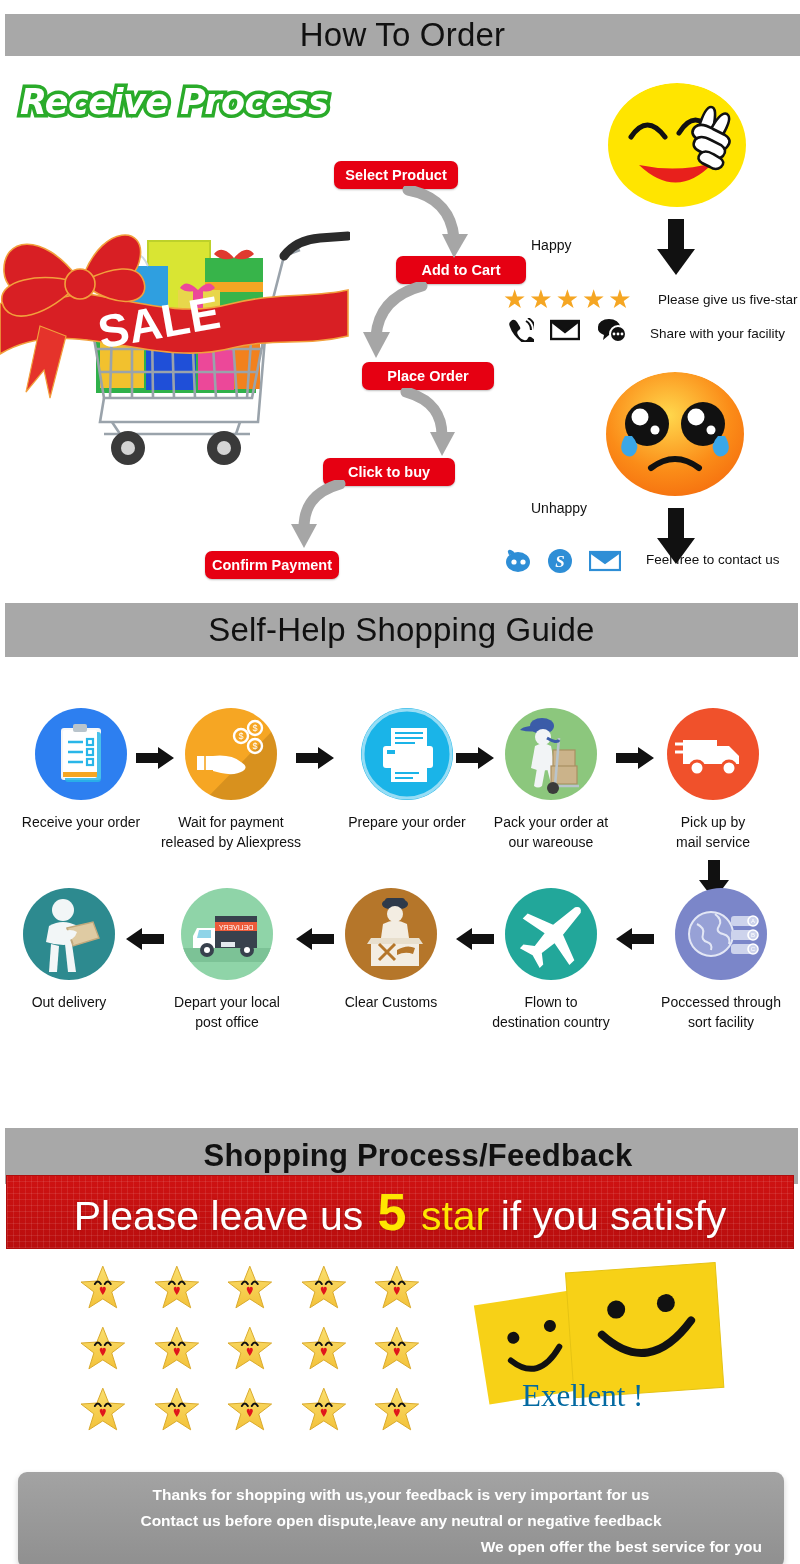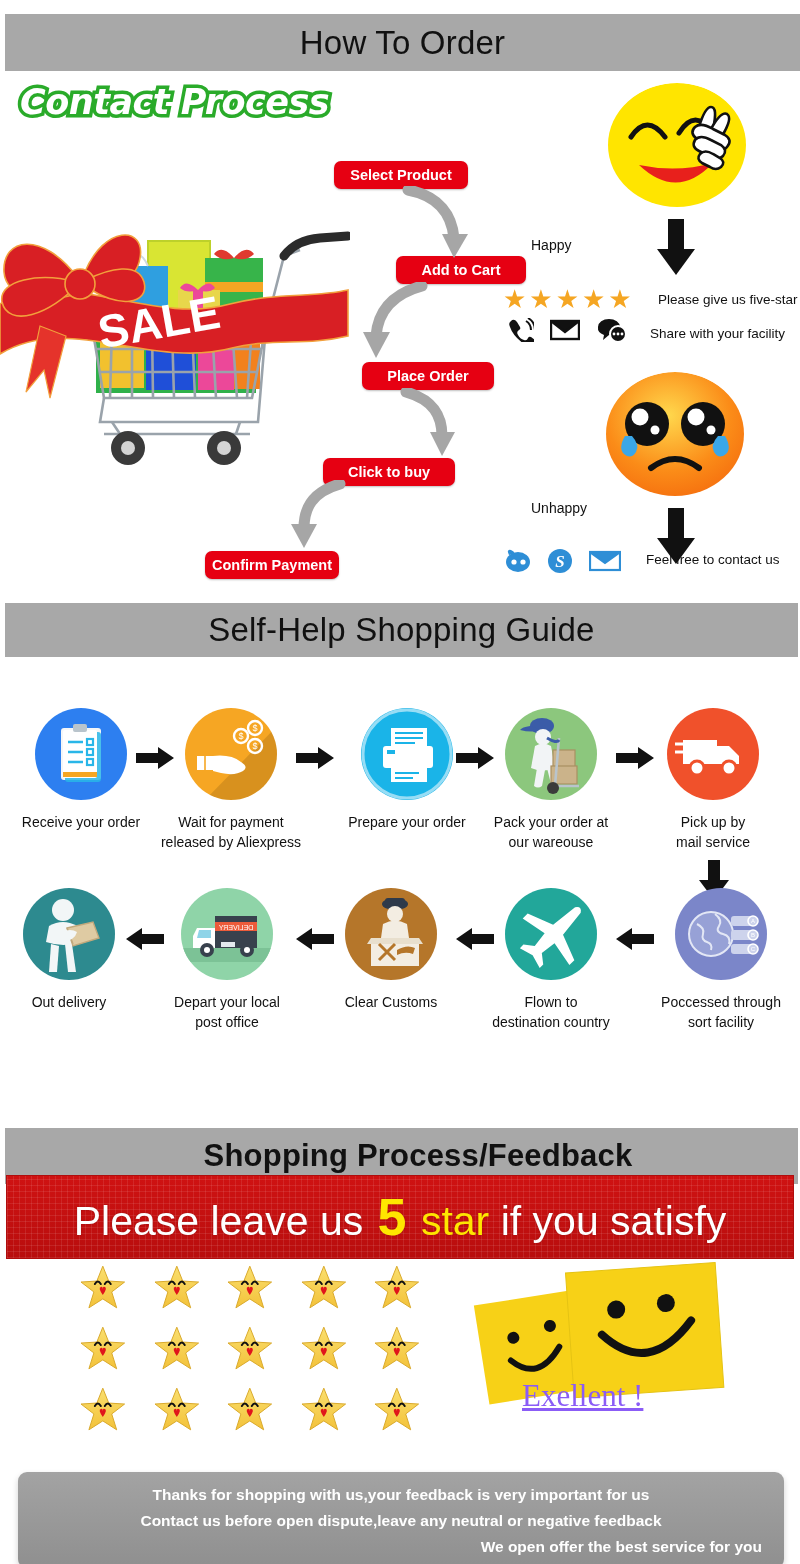--- a/index.html
+++ b/index.html
@@ -24,21 +24,21 @@
     align-items: center;
     justify-content: center;
     color: #111;
     font-weight: 400;
   }
   .section-bar .bar-text {
     font-size: 33px;
     letter-spacing: 0.2px;
     font-family: "Liberation Sans", sans-serif;
   }
-  #bar1 { left: 5px; top: 14px; width: 795px; height: 57px; }
+  #bar1 { left: 5px; top: 14px; width: 795px; height: 42px; }
   #bar2 { left: 5px; top: 603px; width: 793px; height: 54px; }
   #bar3 { left: 5px; top: 1128px; width: 793px; height: 56px; padding-left: 33px; }
   #bar3 .bar-text { font-weight: bold; font-size: 31px; }
 
   
   #sp-title {
     position: absolute;
     left: 20px;
     top: 82px;
     font-size: 35px;
@@ -65,21 +65,21 @@
     font-weight: bold;
     font-size: 14.5px;
     border-radius: 7px;
     display: flex;
     align-items: center;
     justify-content: center;
     height: 28px;
     box-shadow: 0 1px 2px rgba(0,0,0,0.25);
     white-space: nowrap;
   }
-  #btn-select  { left: 334px; top: 161px; width: 134px; }
+  #btn-select  { left: 334px; top: 161px; width: 124px; }
   #btn-cart    { left: 396px; top: 256px; width: 130px; }
   #btn-place   { left: 362px; top: 362px; width: 132px; }
   #btn-click   { left: 323px; top: 458px; width: 132px; }
   #btn-confirm { left: 205px; top: 551px; width: 134px; }
 
   .flow-arrow { position: absolute; }
 
   
   .emoji-circle { position: absolute; border-radius: 50%; }
   #happy-face  { left: 607px; top: 83px;  width: 140px; height: 125px; }
@@ -124,21 +124,21 @@
   }
   .guide-label {
     margin-top: 12px; font-size: 14px; color: #111; line-height: 1.45;
   }
   .arrow-h { position: absolute; }
 
   
   #led-banner {
     position: absolute;
     left: 6px; top: 1175px;
-    width: 788px; height: 84px;
+    width: 788px; height: 74px;
     background:
       repeating-linear-gradient(0deg, rgba(255,255,255,0.09) 0px, rgba(255,255,255,0.09) 1px, transparent 1px, transparent 6px),
       repeating-linear-gradient(90deg, rgba(255,255,255,0.09) 0px, rgba(255,255,255,0.09) 1px, transparent 1px, transparent 6px),
       linear-gradient(180deg,#cf1212 0%, #c41010 50%, #b80d0d 100%);
     display: flex; align-items: center; justify-content: center;
     border: 1px solid #b00d0d;
   }
   #led-banner .led-text {
     font-size: 41px; color: #ffffff; white-space: nowrap;
     font-family: "Liberation Sans", sans-serif;
@@ -151,23 +151,22 @@
 
   
   #star-grid { position: absolute; left: 80px; top: 1265px; width: 340px; }
   .star-grid-row { display: flex; gap: 28px; margin-bottom: 17px; }
   .emoji-star { width: 46px; height: 44px; }
 
   
   #smiley-wrap { position: absolute; left: 460px; top: 1250px; width: 310px; height: 190px; }
   #excellent-text {
     position: absolute; left: 522px; top: 1378px;
-    font-size: 31px; color: #8b5cf6;
+    font-size: 31px; color: #0369a1;
     font-family: "Liberation Serif", serif;
-    text-decoration: underline;
   }
 
   
   #footer-box {
     position: absolute; left: 18px; top: 1472px;
     width: 766px; height: 96px;
     border-radius: 9px;
     background: linear-gradient(180deg,#a3a3a3 0%, #8f8f8f 100%);
     box-shadow: 0 3px 6px rgba(0,0,0,0.18);
     padding: 10px 16px 0 16px;
@@ -182,21 +181,21 @@
 </style>
 </head>
 <body>
 
 <div id="page">
 
   <div class="section-bar" id="bar1">
     <span class="bar-text">How To Order</span>
   </div>
 
-  <div id="sp-title">Contact Process</div>
+  <div id="sp-title">Receive Process</div>
 
   <div id="cart-wrap">
     <svg class="cart-svg" viewBox="0 0 350 300" xmlns="http://www.w3.org/2000/svg">
 
       <g>
         <rect x="148" y="55" width="62" height="80" fill="#d9e533"></rect>
         <rect x="148" y="55" width="62" height="80" fill="none" stroke="#bdd12a" stroke-width="2"></rect>
         <rect x="120" y="80" width="48" height="62" fill="#2f9fe0"></rect>
         <path d="M128 80 q10 -22 20 0" fill="none" stroke="#cfd9e0" stroke-width="2"></path>
         <rect x="205" y="72" width="58" height="60" fill="#37b44a"></rect>

